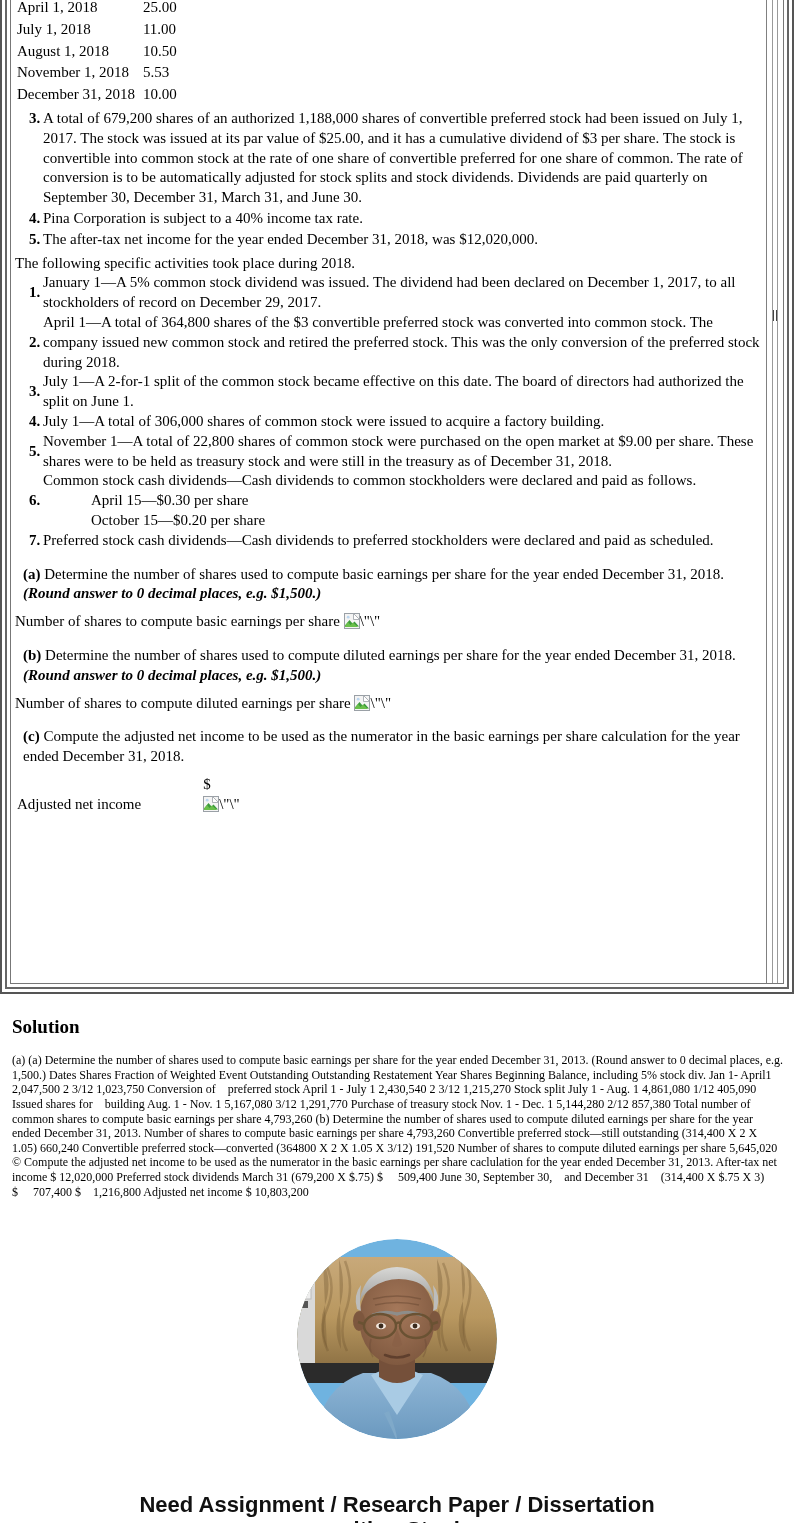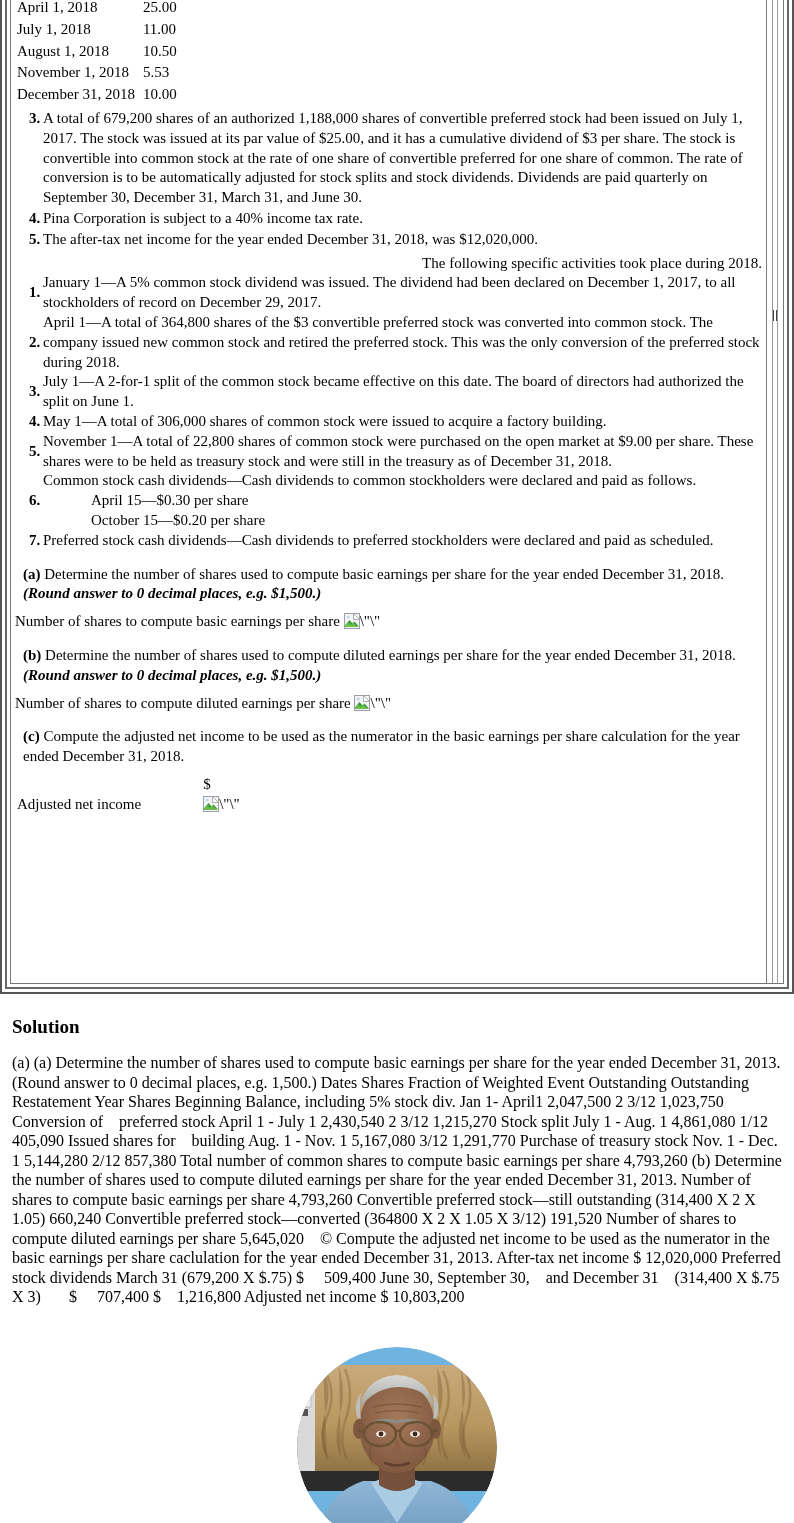--- a/index.html
+++ b/index.html
@@ -118,21 +118,20 @@
     transform: translateY(-50%);
     font-weight: bold;
   }
   ol.facts > li.top-num > .num {
     top: 0;
     transform: none;
   }
 
   .para-intro {
     margin: 4px 0 0 0;
-    text-align: right;
   }
 
   
   ol.activities {
     list-style: none;
     margin: 0;
     padding: 0;
   }
   ol.activities > li {
     position: relative;
@@ -181,21 +180,21 @@
     padding: 0 10px 0 12px;
   }
   h3.solution-title {
     font-family: "Liberation Serif", "DejaVu Serif", serif;
     font-size: 19px;
     font-weight: bold;
     margin: 20px 0 14px 0;
   }
   p.solution-body {
     margin: 0;
-    font-size: 16px;
+    font-size: 12px;
     line-height: 1.22;
     text-align: left;
     white-space: pre-wrap;
   }
 
   
   .portrait-wrap {
     text-align: center;
     margin: 40px 0 0 0;
   }
@@ -287,21 +286,21 @@
           <li>
             <span class="num">2.</span>
             <span>April 1—A total of 364,800 shares of the $3 convertible preferred stock was converted into common stock. The company issued new common stock and retired the preferred stock. This was the only conversion of the preferred stock during 2018.</span>
           </li>
           <li>
             <span class="num">3.</span>
             <span>July 1—A 2-for-1 split of the common stock became effective on this date. The board of directors had authorized the split on June 1.</span>
           </li>
           <li>
             <span class="num">4.</span>
-            <span>May 1—A total of 306,000 shares of common stock were issued to acquire a factory building.</span>
+            <span>July 1—A total of 306,000 shares of common stock were issued to acquire a factory building.</span>
           </li>
           <li>
             <span class="num">5.</span>
             <span>November 1—A total of 22,800 shares of common stock were purchased on the open market at $9.00 per share. These shares were to be held as treasury stock and were still in the treasury as of December 31, 2018.</span>
           </li>
           <li>
             <span class="num">6.</span>
             <span>Common stock cash dividends—Cash dividends to common stockholders were declared and paid as follows.</span>
             <div class="sub-line">April 15—$0.30 per share</div>
             <div class="sub-line">October 15—$0.20 per share</div>

